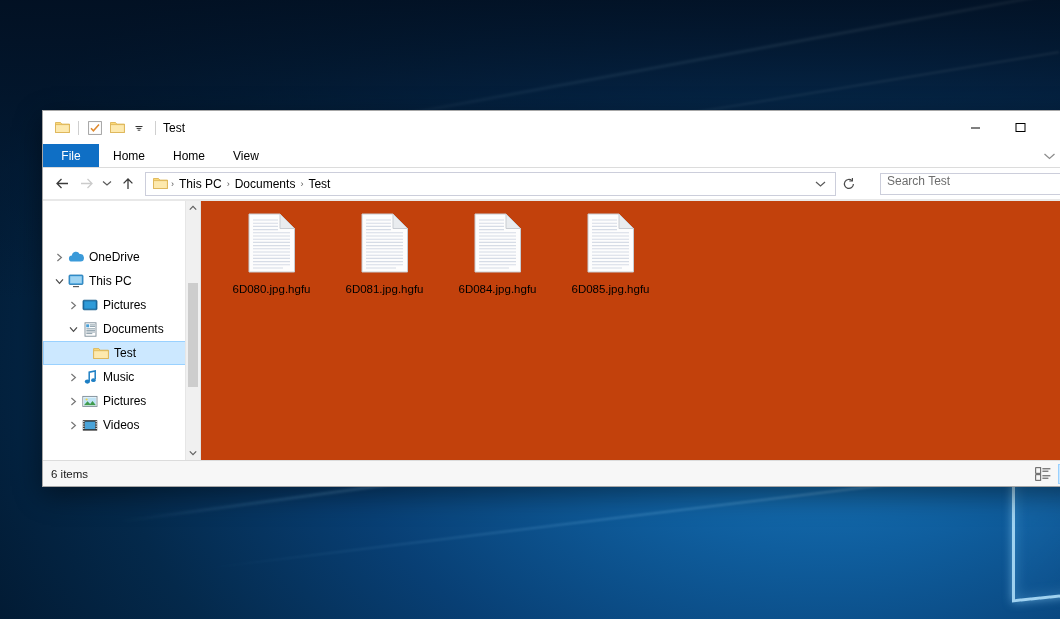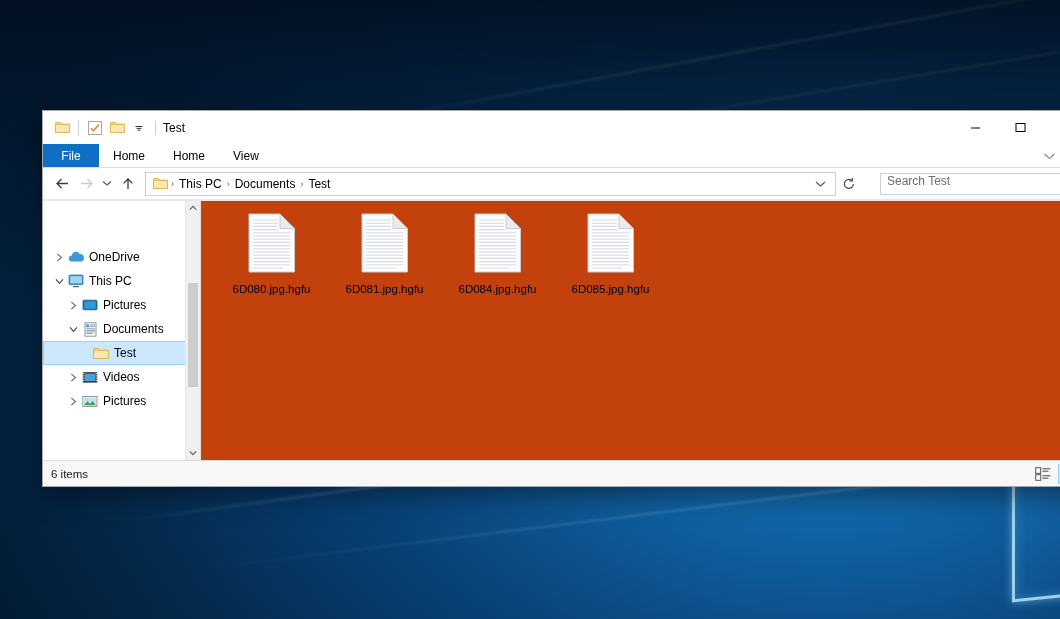--- a/index.html
+++ b/index.html
@@ -455,20 +455,52 @@
           <span class="tree-ico">
             <svg width="16" height="13" viewBox="0 0 16 13">
               <path d="M0.6 1.6h5.2l1.3 1.6h8.3v8.3H0.6z" fill="#fcd977" stroke="#d9ae4a" stroke-width="0.8"></path>
               <path d="M0.6 3.7h14.8v7.8H0.6z" fill="#fde9ae" stroke="#d9ae4a" stroke-width="0.7"></path>
             </svg>
           </span>
           <span>Test</span>
         </div>
 
 
+        <div class="tree-item" style="padding-left:22px">
+          <span class="chev">
+            <svg width="7" height="9" viewBox="0 0 7 9">
+                <path d="M1.4 1l4 3.5-4 3.5" fill="none" stroke="#767676" stroke-width="1.2"></path>
+              </svg>
+          </span>
+          <span class="tree-ico">
+            <svg width="13" height="15" viewBox="0 0 13 15">
+              <path d="M5.2 11.3V2.2l6-1.3v8.6" fill="none" stroke="#1e7fc4" stroke-width="1.5"></path>
+              <ellipse cx="3.4" cy="11.6" rx="2.6" ry="2.1" fill="#1e7fc4"></ellipse>
+              <ellipse cx="9.4" cy="10.2" rx="2.3" ry="1.9" fill="#1e7fc4"></ellipse>
+            </svg>
+          </span>
+          <span>Music</span>
+        </div>
+
+        <div class="tree-item" style="padding-left:22px">
+          <span class="chev">
+            <svg width="7" height="9" viewBox="0 0 7 9">
+                <path d="M1.4 1l4 3.5-4 3.5" fill="none" stroke="#767676" stroke-width="1.2"></path>
+              </svg>
+          </span>
+          <span class="tree-ico">
+            <svg width="16" height="13" viewBox="0 0 16 13">
+              <rect x="0.8" y="1.4" width="14.2" height="10" fill="#ffffff" stroke="#7a8a96" stroke-width="0.9"></rect>
+              <rect x="1.9" y="2.5" width="12" height="7.8" fill="#bfe3f5"></rect>
+              <path d="M1.9 10.3l3.6-4 2.6 2.6 2.4-2.8 3.4 4.2z" fill="#3f9b4e"></path>
+              <circle cx="4.6" cy="4.5" r="1.1" fill="#f2d24b"></circle>
+            </svg>
+          </span>
+          <span>Pictures</span>
+        </div>
 
         <div class="tree-item" style="padding-left:22px">
           <span class="chev">
             <svg width="7" height="9" viewBox="0 0 7 9">
                 <path d="M1.4 1l4 3.5-4 3.5" fill="none" stroke="#767676" stroke-width="1.2"></path>
               </svg>
           </span>
           <span class="tree-ico">
             <svg width="16" height="13" viewBox="0 0 16 13">
               <rect x="0.8" y="1.2" width="14.4" height="10.4" fill="#2b2b2b"></rect>
@@ -481,37 +513,20 @@
                 <rect x="13.6" y="2" width="1.2" height="1.2"></rect>
                   <rect x="13.6" y="4.3" width="1.2" height="1.2"></rect>
                 <rect x="13.6" y="6.6" width="1.2" height="1.2"></rect>
                   <rect x="13.6" y="8.9" width="1.2" height="1.2"></rect>
               </g>
             </svg>
           </span>
           <span>Videos</span>
         </div>
 
-        <div class="tree-item" style="padding-left:22px">
-          <span class="chev">
-            <svg width="7" height="9" viewBox="0 0 7 9">
-                <path d="M1.4 1l4 3.5-4 3.5" fill="none" stroke="#767676" stroke-width="1.2"></path>
-              </svg>
-          </span>
-          <span class="tree-ico">
-            <svg width="16" height="13" viewBox="0 0 16 13">
-              <rect x="0.8" y="1.4" width="14.2" height="10" fill="#ffffff" stroke="#7a8a96" stroke-width="0.9"></rect>
-              <rect x="1.9" y="2.5" width="12" height="7.8" fill="#bfe3f5"></rect>
-              <path d="M1.9 10.3l3.6-4 2.6 2.6 2.4-2.8 3.4 4.2z" fill="#3f9b4e"></path>
-              <circle cx="4.6" cy="4.5" r="1.1" fill="#f2d24b"></circle>
-            </svg>
-          </span>
-          <span>Pictures</span>
-        </div>
-
       </div>
 
       <div class="sb-scroll">
         <div class="sb-arrow">
           <svg width="8" height="6" viewBox="0 0 8 6">
               <path d="M0.8 4.6L4 1.3l3.2 3.3" fill="none" stroke="#606060" stroke-width="1.2"></path>
             </svg>
         </div>
         <div class="sb-thumb"></div>
         <div class="sb-arrow bot">

